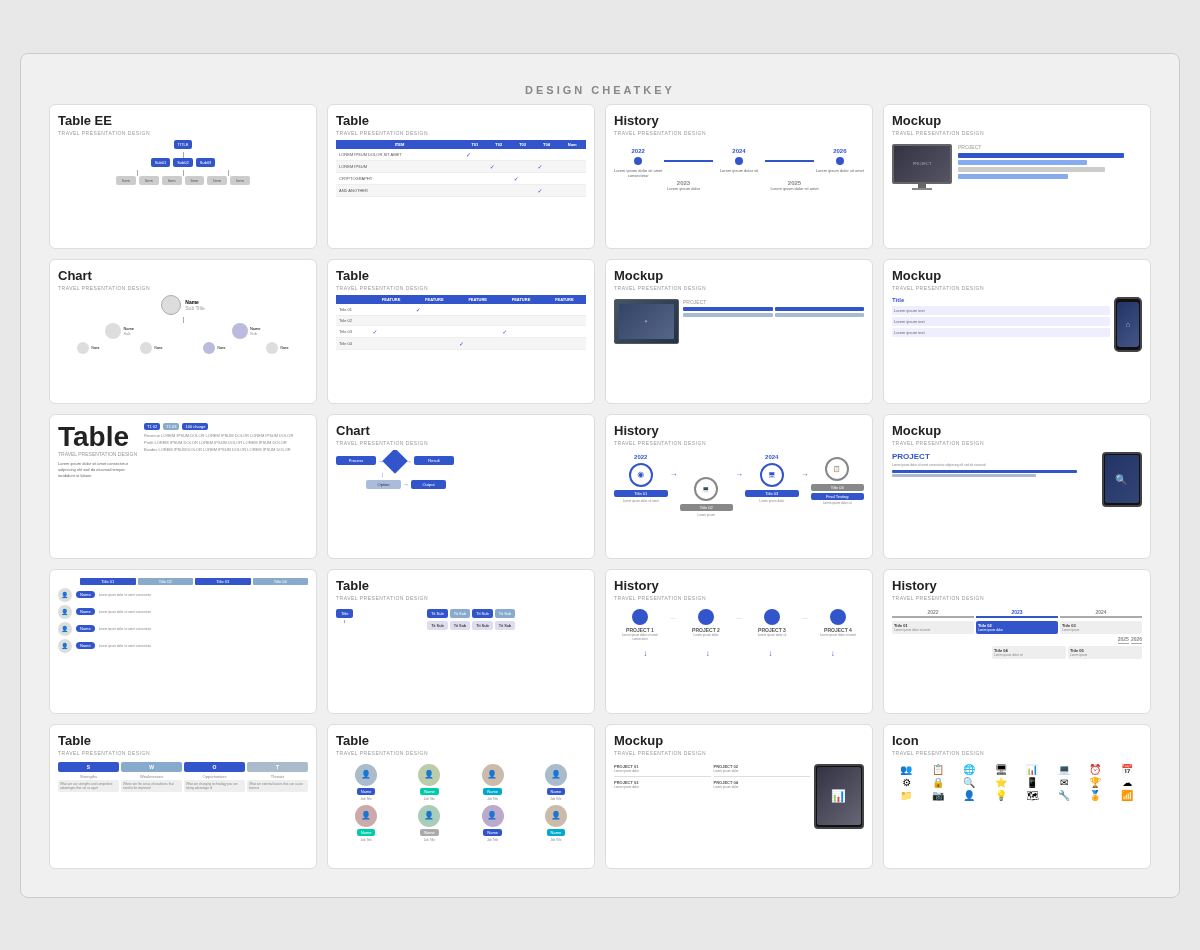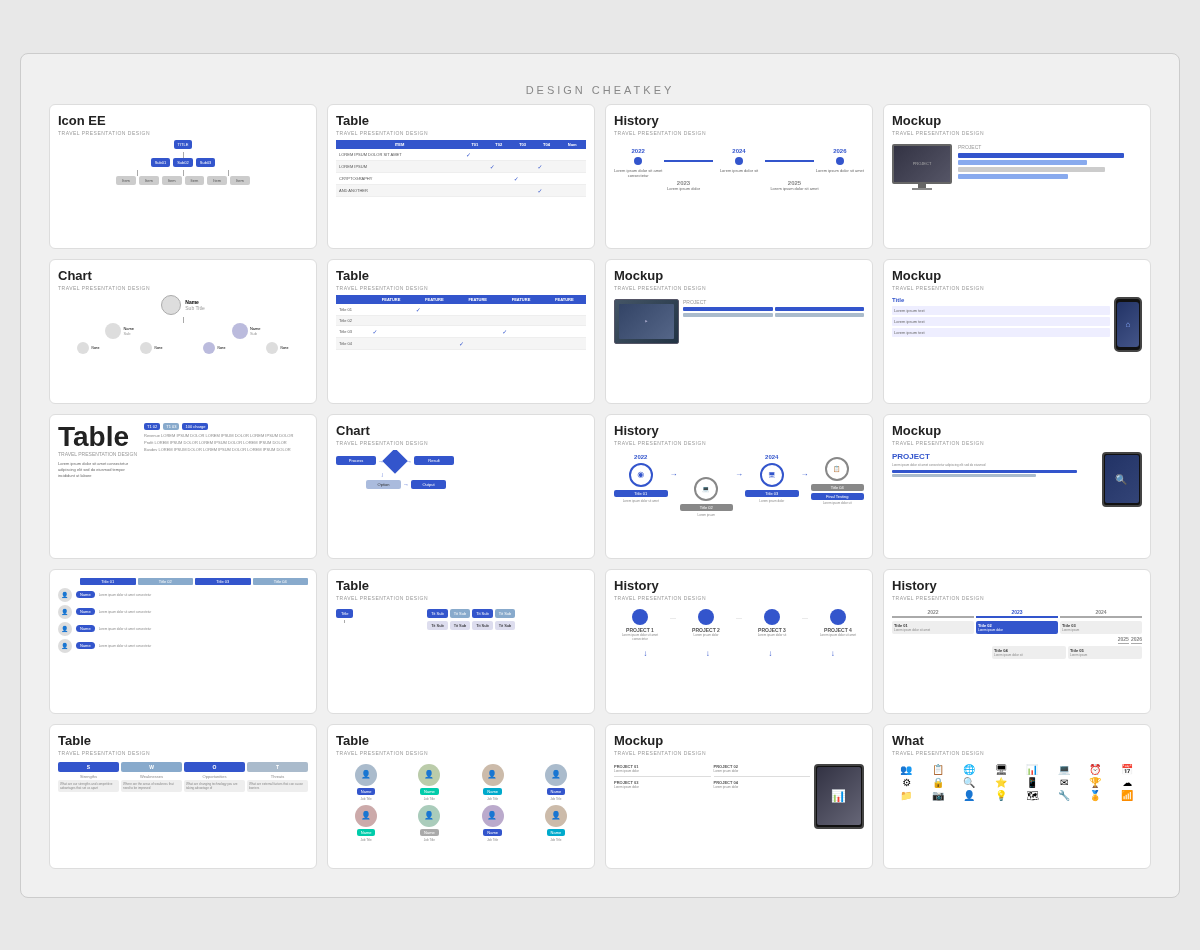--- a/index.html
+++ b/index.html
@@ -18,21 +18,21 @@
       border-radius: 8px;
       padding: 30px 28px 28px;
       width: 1160px;
     }
     .top-label {
       text-align: center;
       font-size: 11px;
       letter-spacing: 3px;
       color: #888;
       margin-bottom: 8px;
-      font-weight: 400;
+      font-weight: 700;
     }
     .main-title-box {
       background: #7a6b5a;
       color: white;
       text-align: center;
       border-radius: 6px;
       padding: 10px 30px;
       display: inline-block;
       font-size: 28px;
       font-weight: 700;
@@ -179,21 +179,21 @@
   </style>
 </head>
 <body>
 
 <div class="outer-container">
   <div class="top-label">DESIGN CHEATKEY</div>
 
   <div class="grid">
 
     <div class="slide-card">
-      <div class="slide-title">Icon EE</div>
+      <div class="slide-title">Table EE</div>
       <div class="slide-subtitle">TRAVEL PRESENTATION DESIGN</div>
       <div class="slide-content chart-ee">
         <div class="org-row">
           <span class="org-box">TITLE</span>
         </div>
         <div class="connector"></div>
         <div class="org-row">
           <span class="org-box">Sub01</span>
           <span class="org-box">Sub02</span>
           <span class="org-box">Sub03</span>
@@ -824,21 +824,21 @@
           <div style="width:50px;height:65px;background:#111;border-radius:4px;border:2px solid #444;flex-shrink:0;display:flex;align-items:center;justify-content:center">
             <div style="width:44px;height:58px;background:linear-gradient(135deg,#334,#667);border-radius:2px;display:flex;align-items:center;justify-content:center">
               <div style="font-size:12px;color:#aac">📊</div>
             </div>
           </div>
         </div>
       </div>
     </div>
 
     <div class="slide-card">
-      <div class="slide-title">What</div>
+      <div class="slide-title">Icon</div>
       <div class="slide-subtitle">TRAVEL PRESENTATION DESIGN</div>
       <div class="slide-content">
         <div style="display:grid;grid-template-columns:repeat(8,1fr);gap:2px;margin-top:4px">
           <div style="display:flex;flex-direction:column;align-items:center;font-size:10px">
               <span>👥</span>
             </div>
           <div style="display:flex;flex-direction:column;align-items:center;font-size:10px">
               <span>📋</span>
             </div>
           <div style="display:flex;flex-direction:column;align-items:center;font-size:10px">

